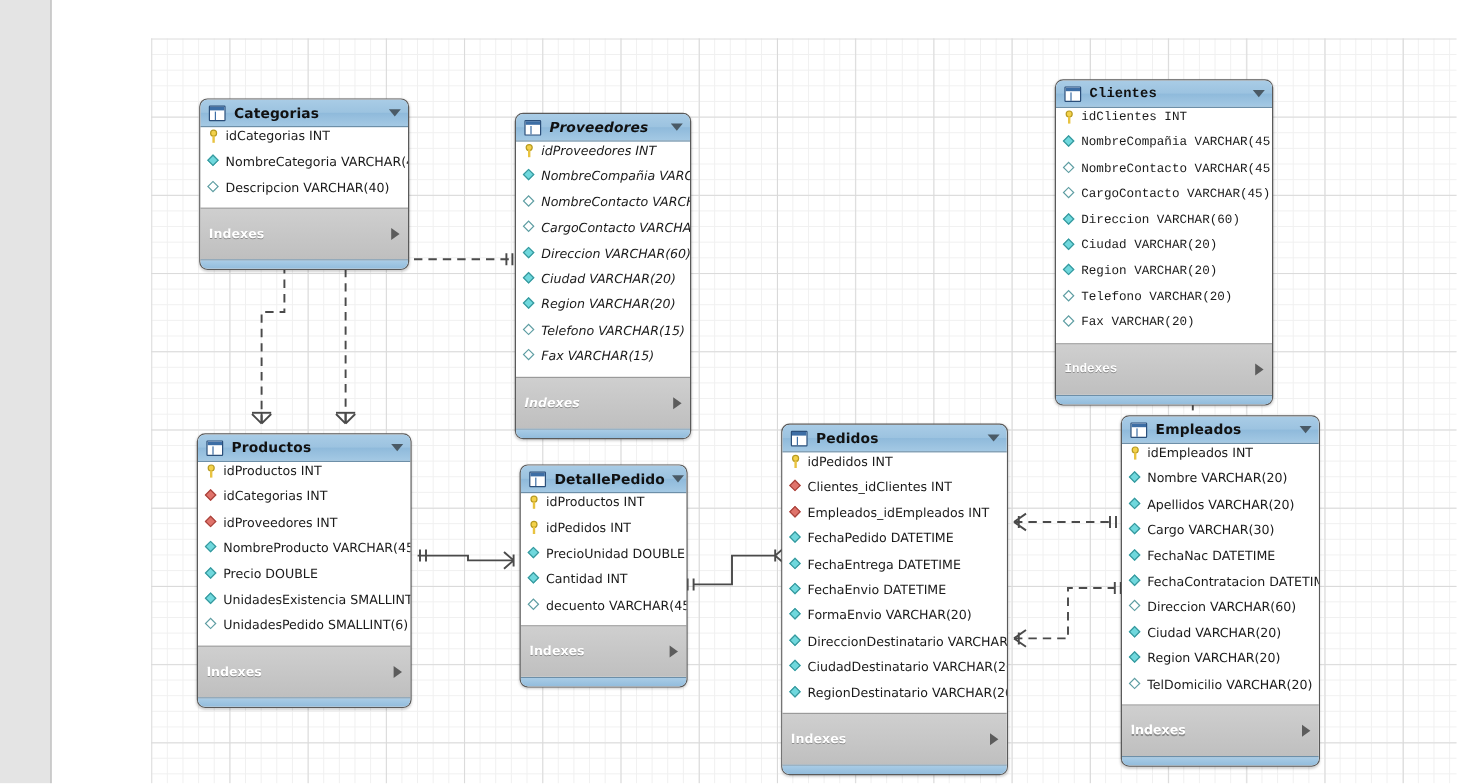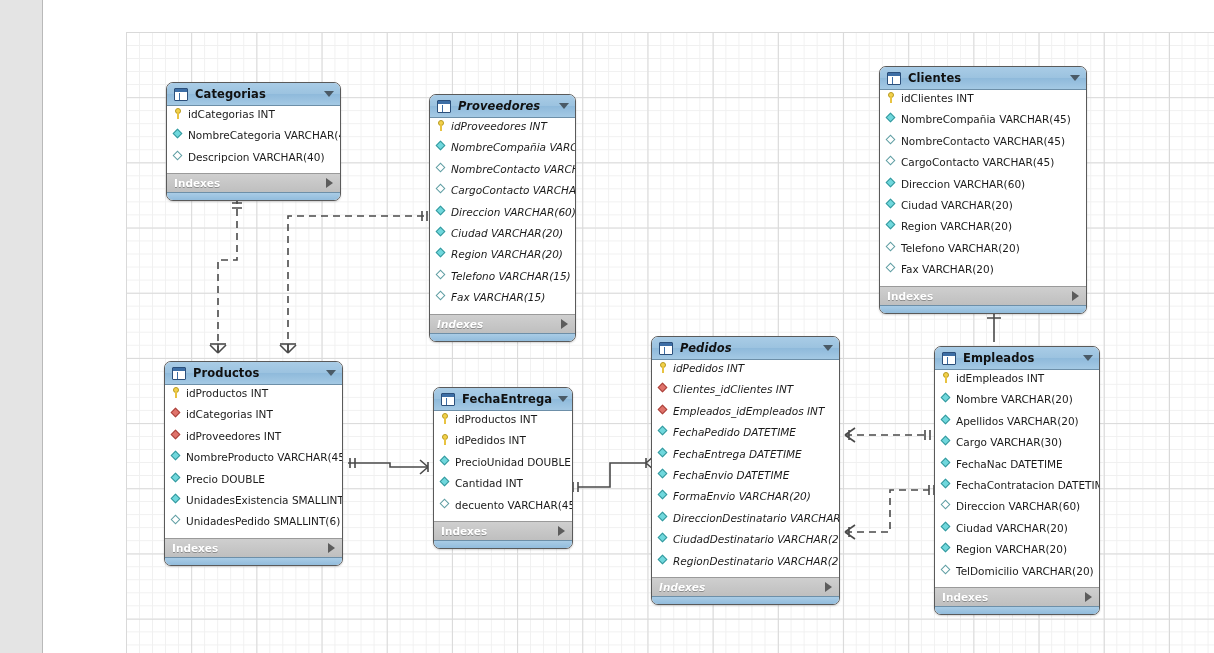--- a/index.html
+++ b/index.html
@@ -85,21 +85,21 @@
     content:"";position:absolute;left:1px;top:1px;width:7px;height:7px;
     transform:rotate(45deg);box-sizing:border-box;
   }
   .cico.nn:before{background:#6fd8dd;border:1px solid #37979c;}
   .cico.null:before{background:#ffffff;border:1px solid #5f9ea3;}
   .cico.fk:before{background:#e0736b;border:1px solid #a8433c;}
 
   .tbl-foot{
     height:18px;background:linear-gradient(to bottom,#cfcfcf,#bfbfbf);
     border-top:1px solid #9a9a9a;
-    display:flex;align-items:center;padding:0 7px;position:relative;
+    display:flex;align-items:center;padding:12px 7px;position:relative;
   }
   .tbl-foot .lbl{font-size:10.5px;font-weight:bold;color:#ffffff;text-shadow:0 1px 0 #8c8c8c;flex:1 1 auto;}
   .tbl-foot .arw{width:0;height:0;border-top:5px solid transparent;border-bottom:5px solid transparent;border-left:7px solid #5c5c5c;}
   .tbl-tail{height:7px;background:linear-gradient(to bottom,#a9cce6,#92bcdc);border-top:1px solid #6d8fa8;}
 </style>
 </head>
 <body>
 
 <div id="canvas">
 
@@ -233,21 +233,21 @@
           <span class="cico d null"></span>
           <span>Fax VARCHAR(15)</span>
         </div>
       </div>
       <div class="tbl-foot">
         <span class="lbl">Indexes</span>
         <span class="arw"></span>
       </div>
       <div class="tbl-tail"></div>
     </div>
-    <div class="tbl" style="left: 879px; top: 66px; width: 208px;">
+    <div class="tbl" style="left: 879px; top: 66px; width: 182px; font-family: Liberation Mono, monospace;">
       <div class="tbl-head">
         <span class="tbl-icon"></span>
         <span class="tbl-title">Clientes</span>
         <span class="tbl-caret"></span>
       </div>
       <div class="cols">
         <div class="col">
           <span class="cico key"></span>
           <span>idClientes INT</span>
         </div>
@@ -328,21 +328,21 @@
       </div>
       <div class="tbl-foot">
         <span class="lbl">Indexes</span>
         <span class="arw"></span>
       </div>
       <div class="tbl-tail"></div>
     </div>
     <div class="tbl" style="left: 433px; top: 387px; width: 140px;">
       <div class="tbl-head">
         <span class="tbl-icon"></span>
-        <span class="tbl-title">FechaEntrega</span>
+        <span class="tbl-title">DetallePedido</span>
         <span class="tbl-caret"></span>
       </div>
       <div class="cols">
         <div class="col">
           <span class="cico key"></span>
           <span>idProductos INT</span>
         </div>
         <div class="col">
           <span class="cico key"></span>
           <span>idPedidos INT</span>
@@ -359,21 +359,21 @@
           <span class="cico d null"></span>
           <span>decuento VARCHAR(45)</span>
         </div>
       </div>
       <div class="tbl-foot">
         <span class="lbl">Indexes</span>
         <span class="arw"></span>
       </div>
       <div class="tbl-tail"></div>
     </div>
-    <div class="tbl" style="left: 651px; top: 336px; width: 189px; font-style: italic;">
+    <div class="tbl" style="left: 651px; top: 353px; width: 189px;">
       <div class="tbl-head">
         <span class="tbl-icon"></span>
         <span class="tbl-title">Pedidos</span>
         <span class="tbl-caret"></span>
       </div>
       <div class="cols">
         <div class="col">
           <span class="cico key"></span>
           <span>idPedidos INT</span>
         </div>

